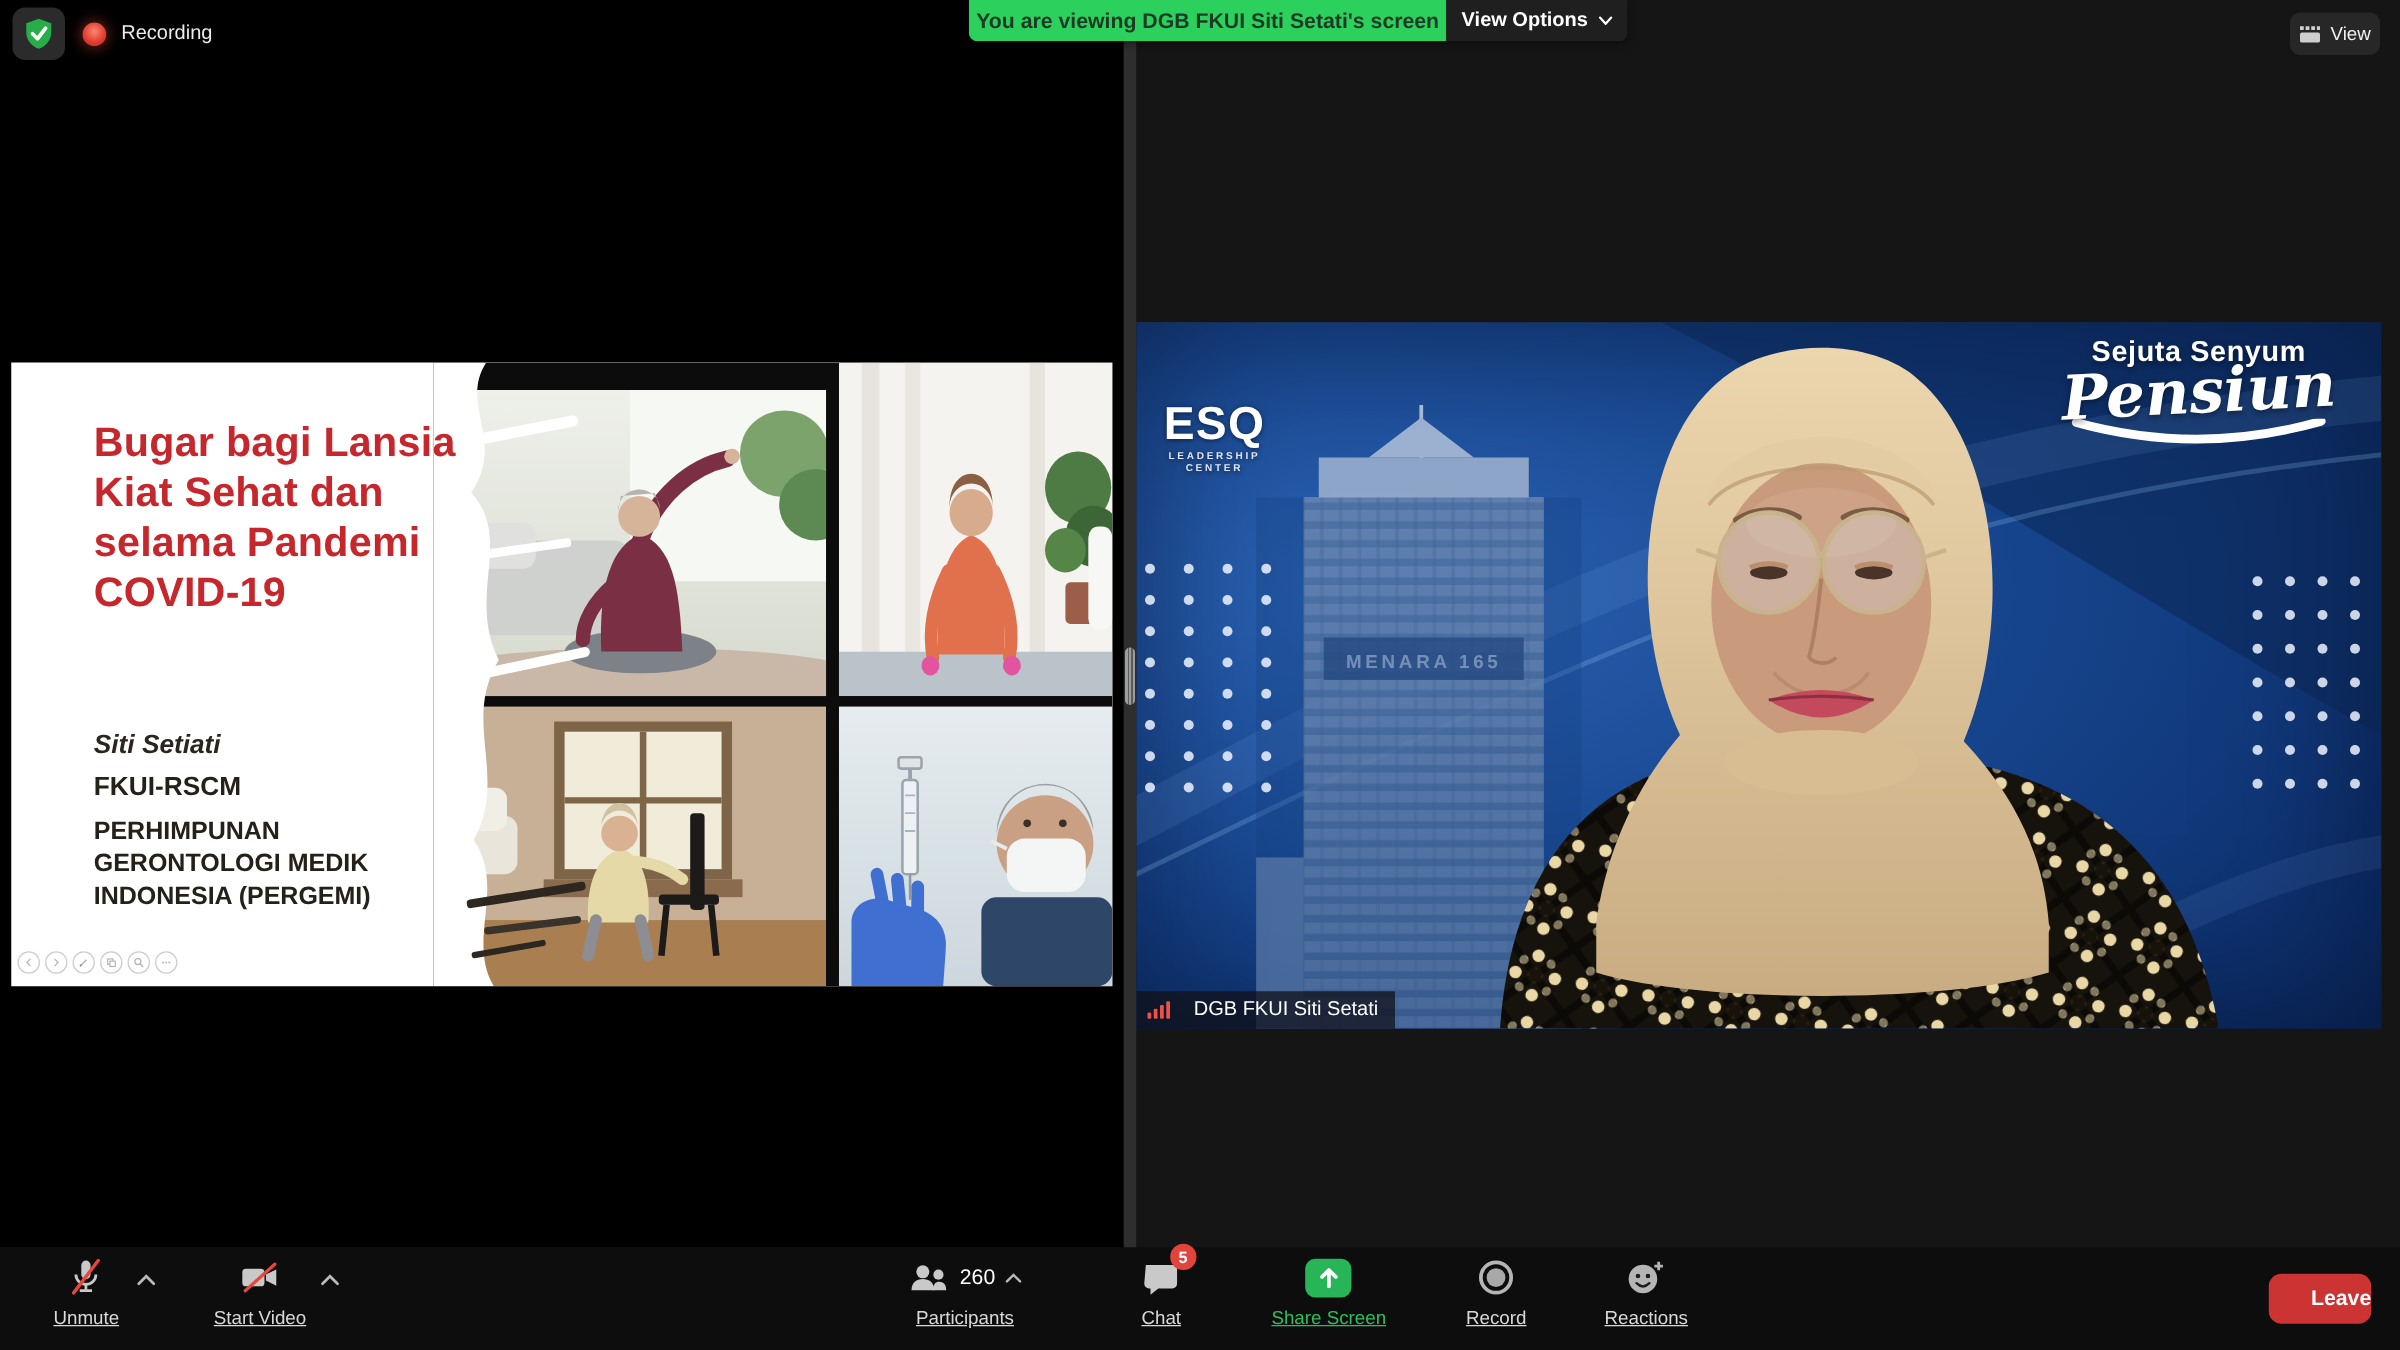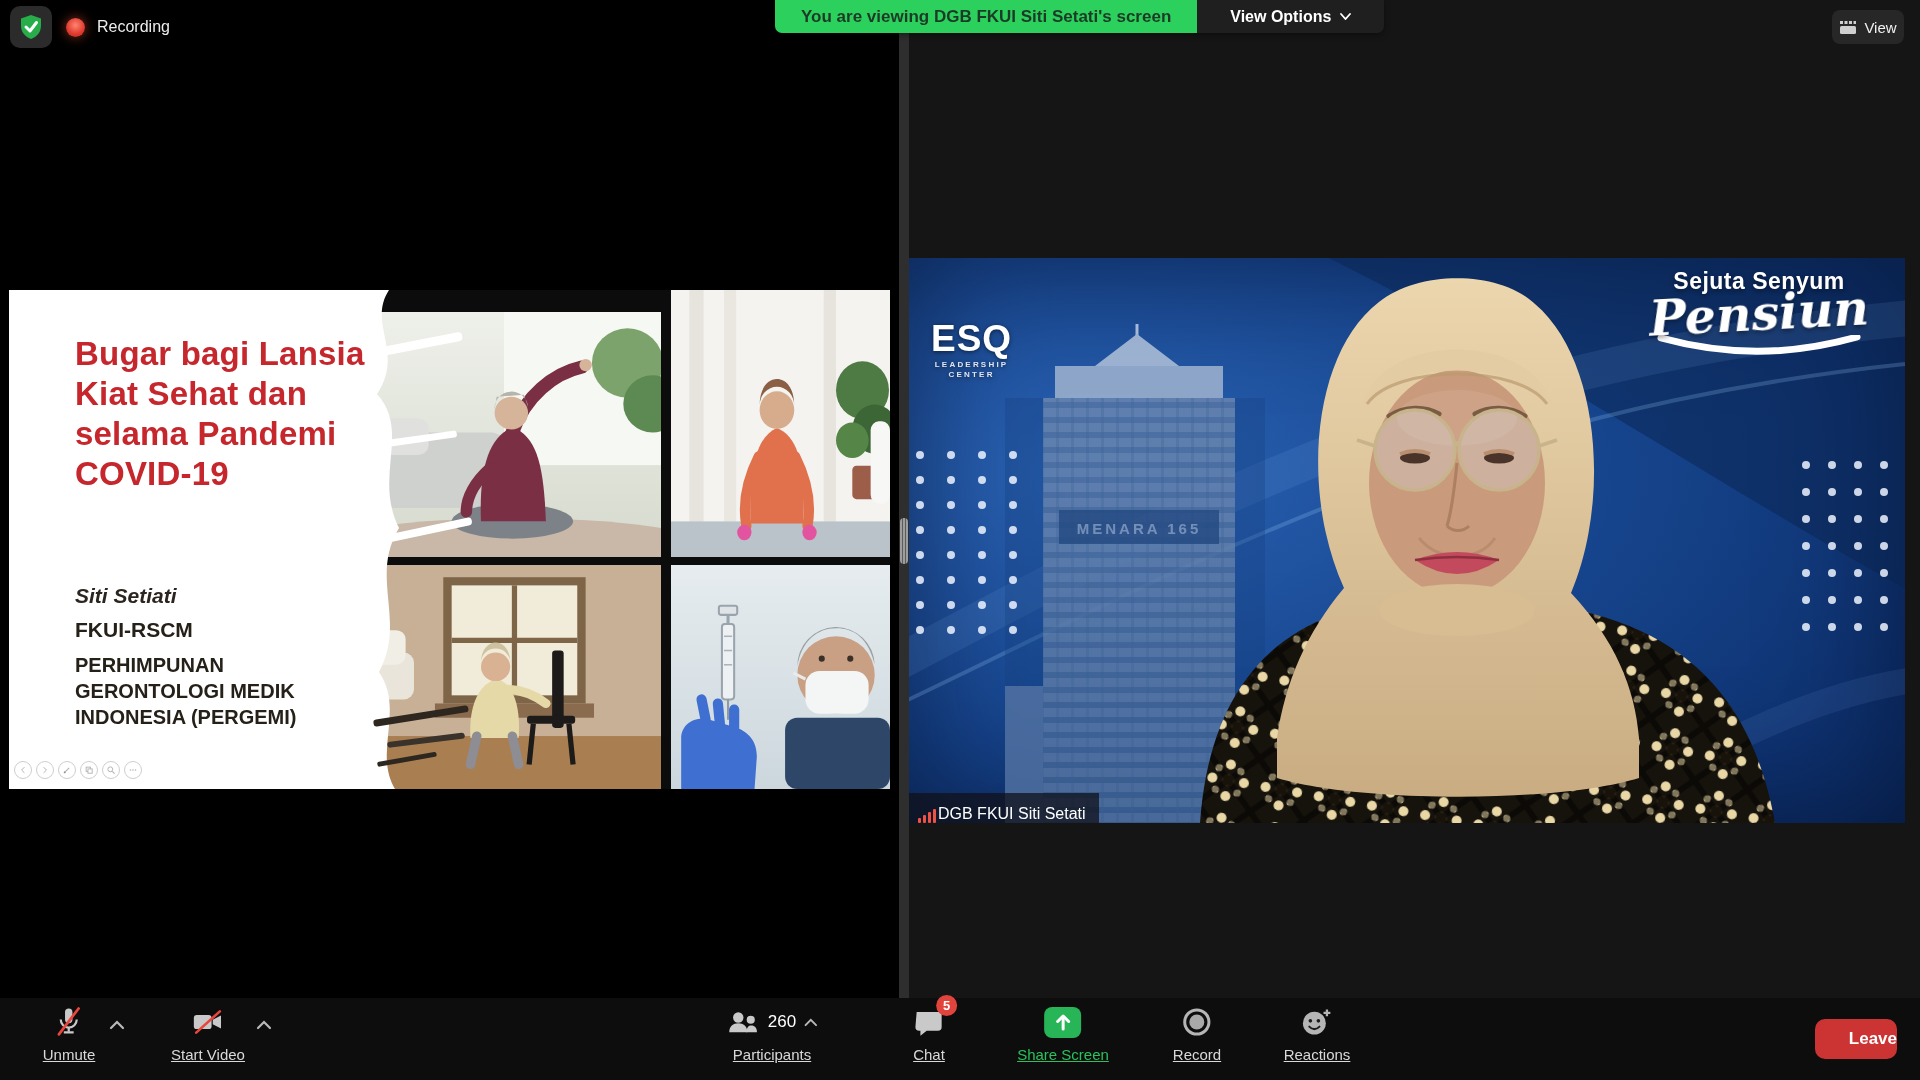--- a/index.html
+++ b/index.html
@@ -20,23 +20,23 @@
                  display:flex; align-items:center; justify-content:center; cursor:pointer; }
   .rec { display:flex; align-items:center; gap:12px; }
   .rec-dot { width:19px; height:19px; border-radius:50%;
              background:radial-gradient(circle at 50% 38%, #ff8572, #e03b2e 58%, #b52a20);
              box-shadow:0 0 12px rgba(255,90,60,.55); }
   .rec-label { color:#ececec; font-size:16px; }
 
   .banner { position:absolute; left:775px; top:0; height:33px; display:flex; z-index:50;
             border-radius:0 0 7px 7px; overflow:hidden; box-shadow:0 2px 6px rgba(0,0,0,.4); }
   .banner-green { background:#2bd15c; color:#1d3a26; font-weight:bold; font-size:17px;
-                  padding:0 26px; display:flex; align-items:center; white-space:nowrap; }
+                  padding:0 6px; display:flex; align-items:center; white-space:nowrap; }
   .banner-dark { background:#1f1f1f; color:#fff; font-weight:bold; font-size:16px;
-                 padding:0 33px; display:flex; align-items:center; gap:9px; cursor:pointer; white-space:nowrap; }
+                 padding:0 12px; display:flex; align-items:center; gap:9px; cursor:pointer; white-space:nowrap; }
 
   .view-btn { position:absolute; left:1832px; top:10px; width:72px; height:34px; background:#272727;
               border-radius:8px; color:#efefef; font-size:15px; display:flex; align-items:center;
               justify-content:center; gap:7px; z-index:40; cursor:pointer; }
 
   
   .slide { position:absolute; left:9px; top:290px; width:881px; height:499px; background:#fff; overflow:hidden; }
   .slide-title { position:absolute; left:66px; top:44px; width:340px; color:#c5272d;
                  font-size:33px; font-weight:bold; line-height:40px; letter-spacing:.2px; }
   .slide-author { position:absolute; left:66px; top:294px; color:#2b251f; font-size:21px;
@@ -64,21 +64,21 @@
   .esq { position:absolute; left:22px; top:18px; text-align:center; color:#fff; z-index:5;
          text-shadow:0 1px 4px rgba(0,0,0,.55); }
   .esq-title { font-size:37px; font-weight:bold; letter-spacing:1px; line-height:1;margin-top:44px; }
   .esq-sub { font-size:8px; letter-spacing:2.2px; color:#dfe5f2; margin-top:3px; line-height:10px; font-weight:bold; }
   .pensiun { position:absolute; right:26px; top:10px; width:240px; text-align:center; color:#fff; z-index:5;
              text-shadow:0 2px 5px rgba(0,0,0,.45); }
   .pensiun-1 { font-size:23px; font-weight:bold; letter-spacing:.5px; }
   .pensiun-2 { font-family:"DejaVu Serif", serif; font-style:italic; font-weight:bold; font-size:49px;
                line-height:44px; margin-top:-4px; transform:rotate(-3deg); }
   .nametag { position:absolute; left:0; bottom:0; height:30px; background:rgba(16,16,24,.74);
-             display:flex; align-items:flex-end; gap:2px; padding:0 13px 0 9px; color:#fff; font-size:16px; z-index:6; }
+             display:flex; align-items:center; gap:19px; padding:0 13px 0 9px; color:#fff; font-size:16px; z-index:6; }
   .bars { display:flex; align-items:flex-end; gap:2px; }
   .bars span { display:block; width:3px; background:#ef5244; border-radius:1px; }
   .b1{height:5px}.b2{height:8px}.b3{height:11px}.b4{height:14px}
 
   
   .toolbar { position:absolute; left:0; top:998px; width:1920px; height:82px; background:#0d0d0e; z-index:60; }
   .tool { position:absolute; top:4px; transform:translateX(-50%); display:flex; flex-direction:column;
           align-items:center; color:#d9d9d9; font-size:15px; cursor:pointer; }
   .tool .ico { height:40px; display:flex; align-items:center; justify-content:center; gap:8px; }
   .tool .lbl { margin-top:4px; white-space:nowrap;text-decoration:underline; }

